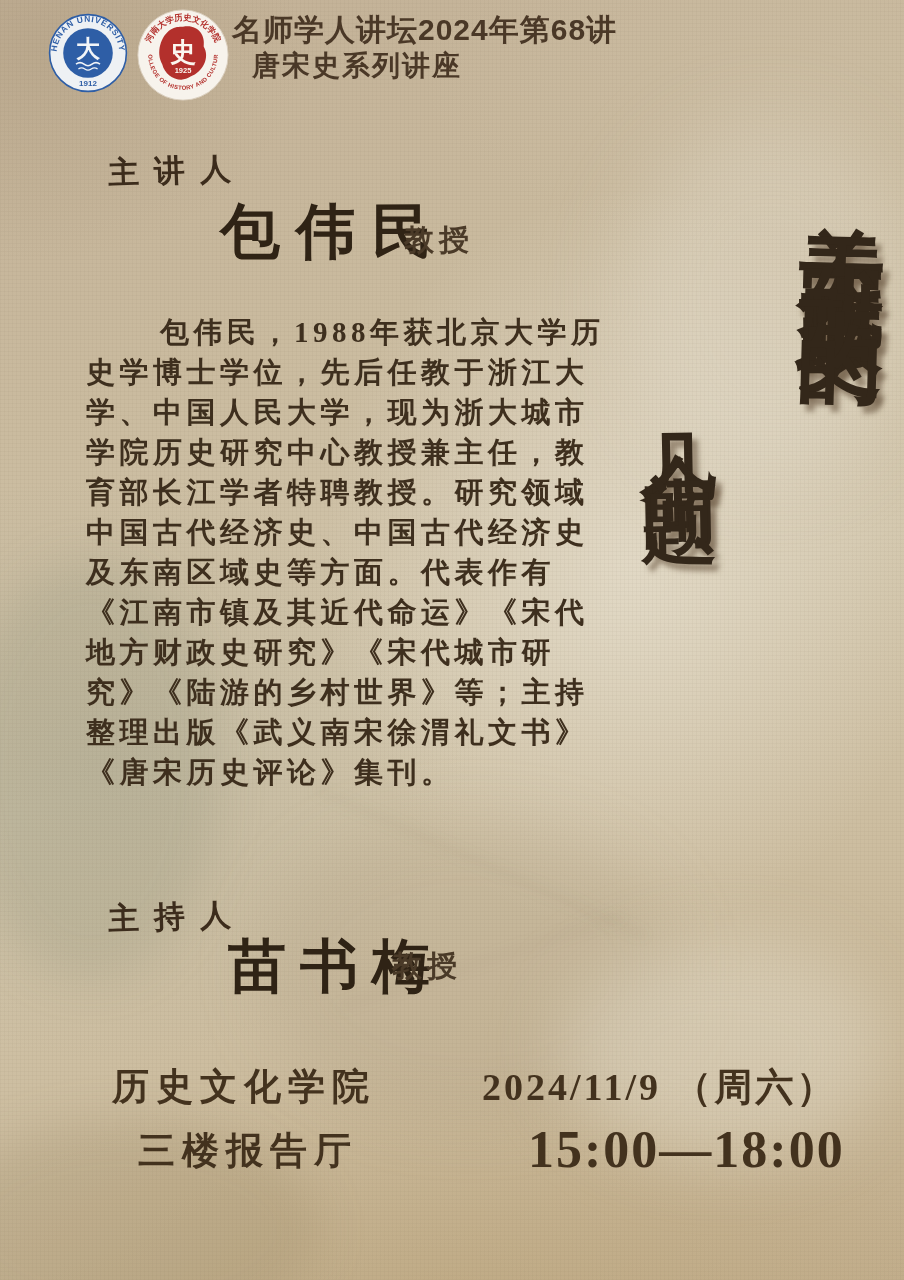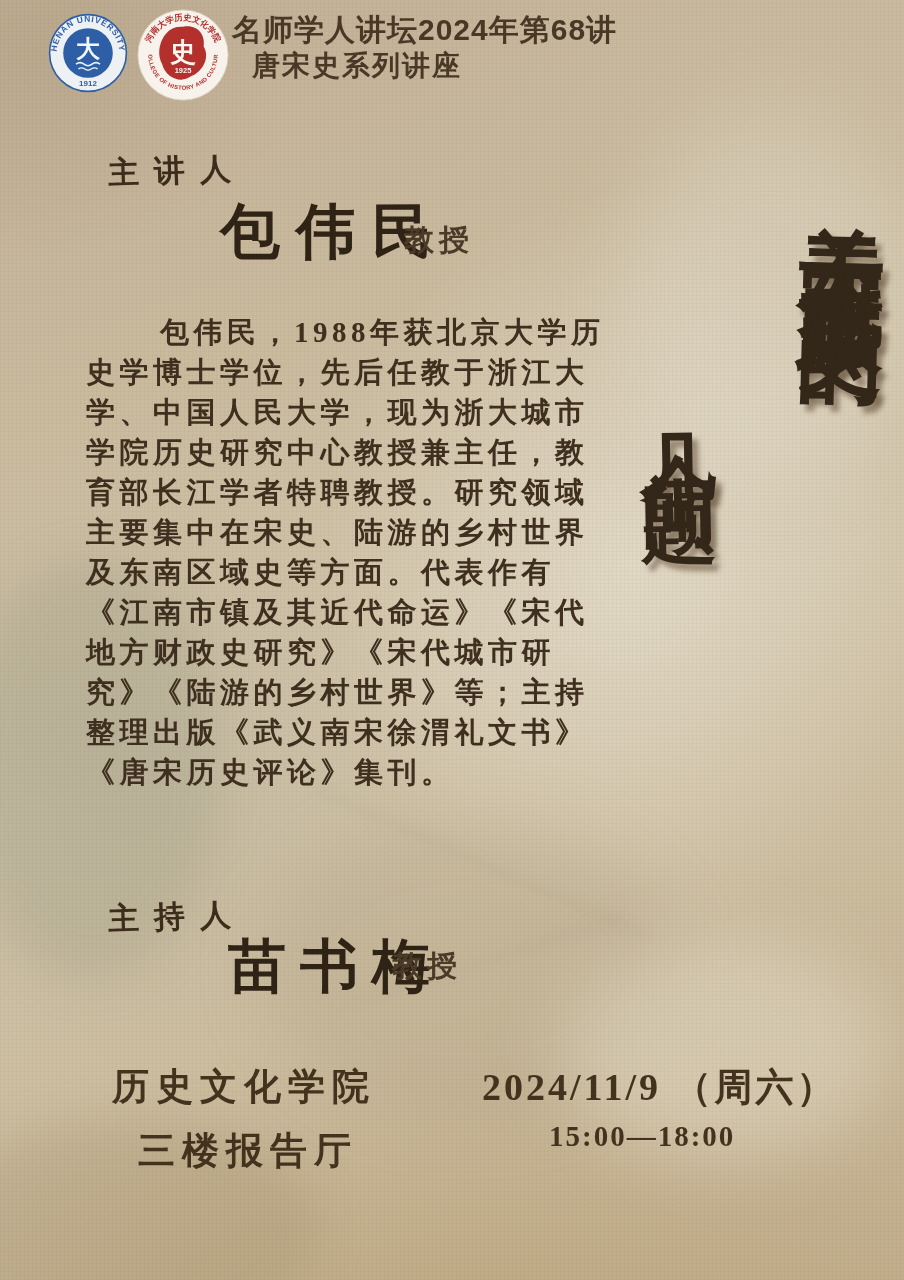--- a/index.html
+++ b/index.html
@@ -67,21 +67,21 @@
     font-family:"Liberation Serif","DejaVu Serif",serif;
   }
   .vtitle.main{left:786px;top:156px;font-size:86px;letter-spacing:14px;transform:rotate(1.5deg);}
   .vtitle.sub{left:626px;top:372px;font-size:76px;letter-spacing:20px;transform:rotate(-1deg);}
 
   
   .footer-item{position:absolute;font-weight:800;color:#43321e;white-space:nowrap;}
   #venue-line1{left:112px;top:1062px;font-size:37px;letter-spacing:7px;}
   #venue-line2{left:138px;top:1126px;font-size:37px;letter-spacing:7px;}
   #event-date{left:482px;top:1062px;font-size:38px;letter-spacing:3px;}
-  #event-time{left:549px;top:1120px;font-size:29px;letter-spacing:2px;}
+  #event-time{left:528px;top:1120px;font-size:52px;letter-spacing:2px;}
 </style>
 </head>
 <body>
 
 <div class="poster">
   <div class="blob b1"></div>
   <div class="blob b2"></div>
   <div class="blob b3"></div>
   <div class="blob b4"></div>
   <div class="blob b5"></div>
@@ -133,21 +133,21 @@
   <div class="person-label" id="speaker-label">主讲人</div>
   <div class="person-name" id="speaker-name">包伟民</div>
   <div class="person-title" id="speaker-title">教授</div>
 
   <div class="bio">
     <div class="bio-line">包伟民，1988年获北京大学历</div>
     <div class="bio-line">史学博士学位，先后任教于浙江大</div>
     <div class="bio-line">学、中国人民大学，现为浙大城市</div>
     <div class="bio-line">学院历史研究中心教授兼主任，教</div>
     <div class="bio-line">育部长江学者特聘教授。研究领域</div>
-    <div class="bio-line">主要集中在宋史、陆游的乡村世界</div>
+    <div class="bio-line">中国古代经济史、中国古代经济史</div>
     <div class="bio-line">及东南区域史等方面。代表作有</div>
     <div class="bio-line">《江南市镇及其近代命运》《宋代</div>
     <div class="bio-line">地方财政史研究》《宋代城市研</div>
     <div class="bio-line">究》《陆游的乡村世界》等；主持</div>
     <div class="bio-line">整理出版《武义南宋徐渭礼文书》</div>
     <div class="bio-line">《唐宋历史评论》集刊。</div>
   </div>
 
   <div class="vtitle main">关于宋代财政史的</div>
   <div class="vtitle sub">几个问题</div>

